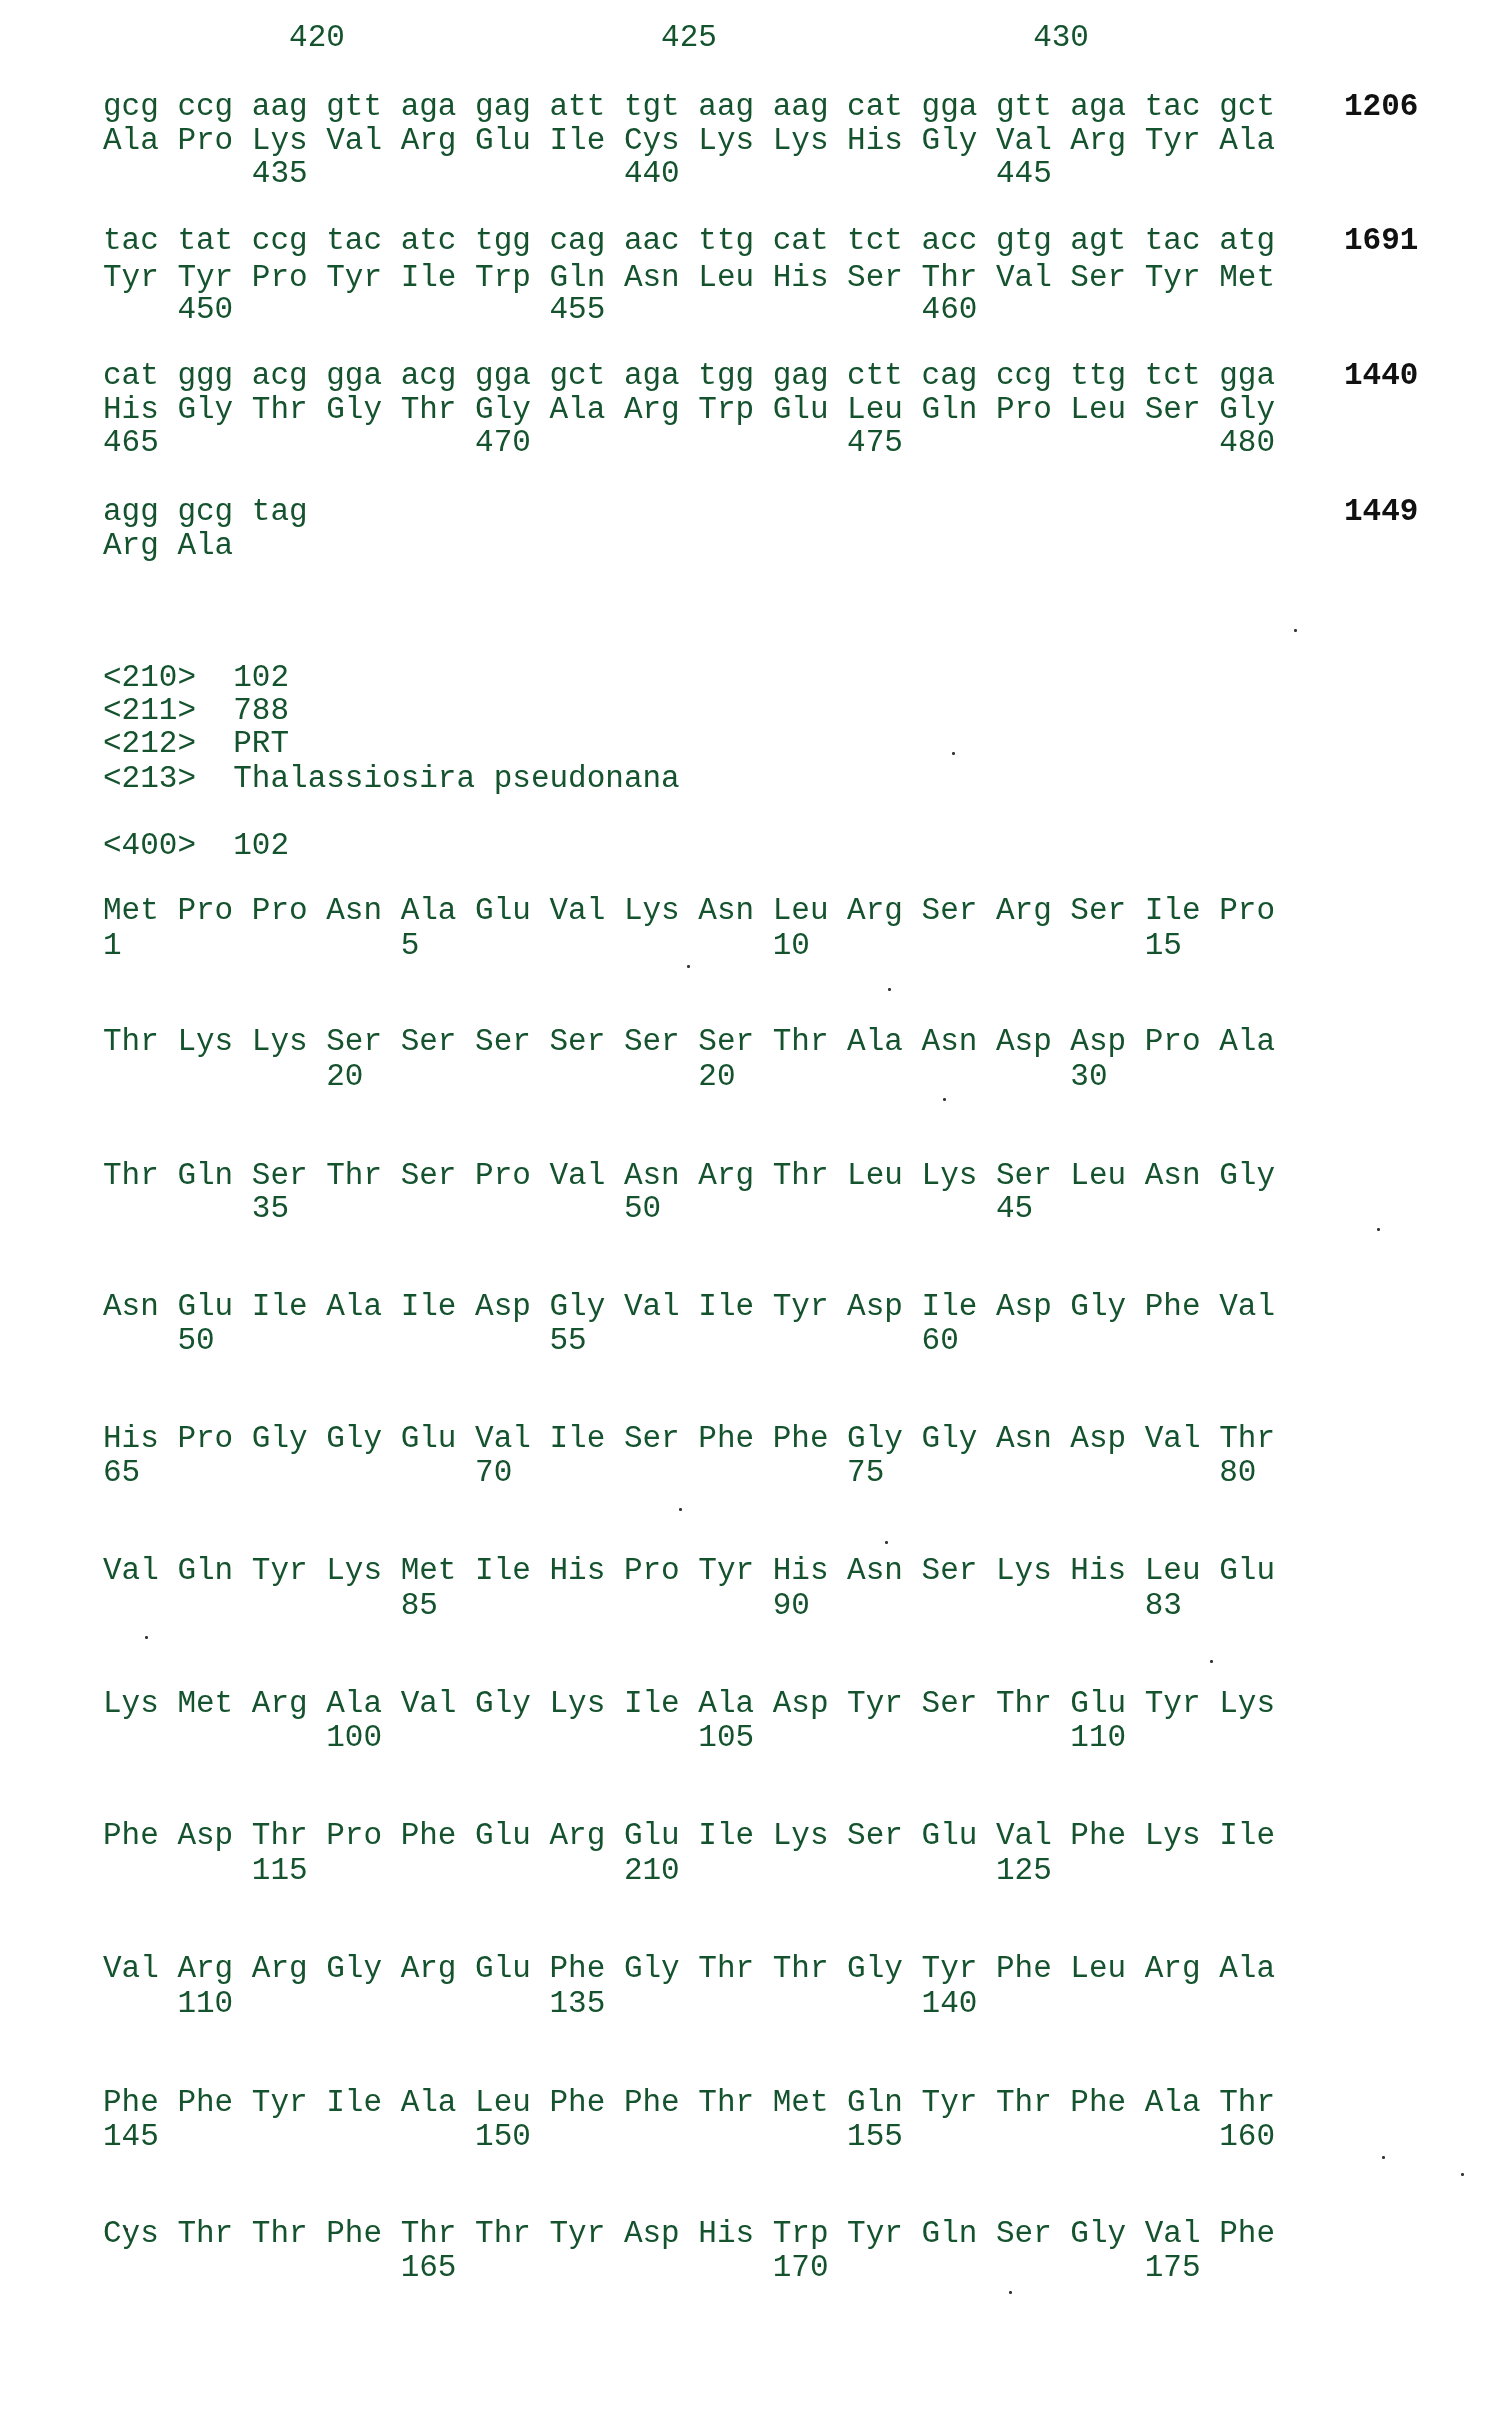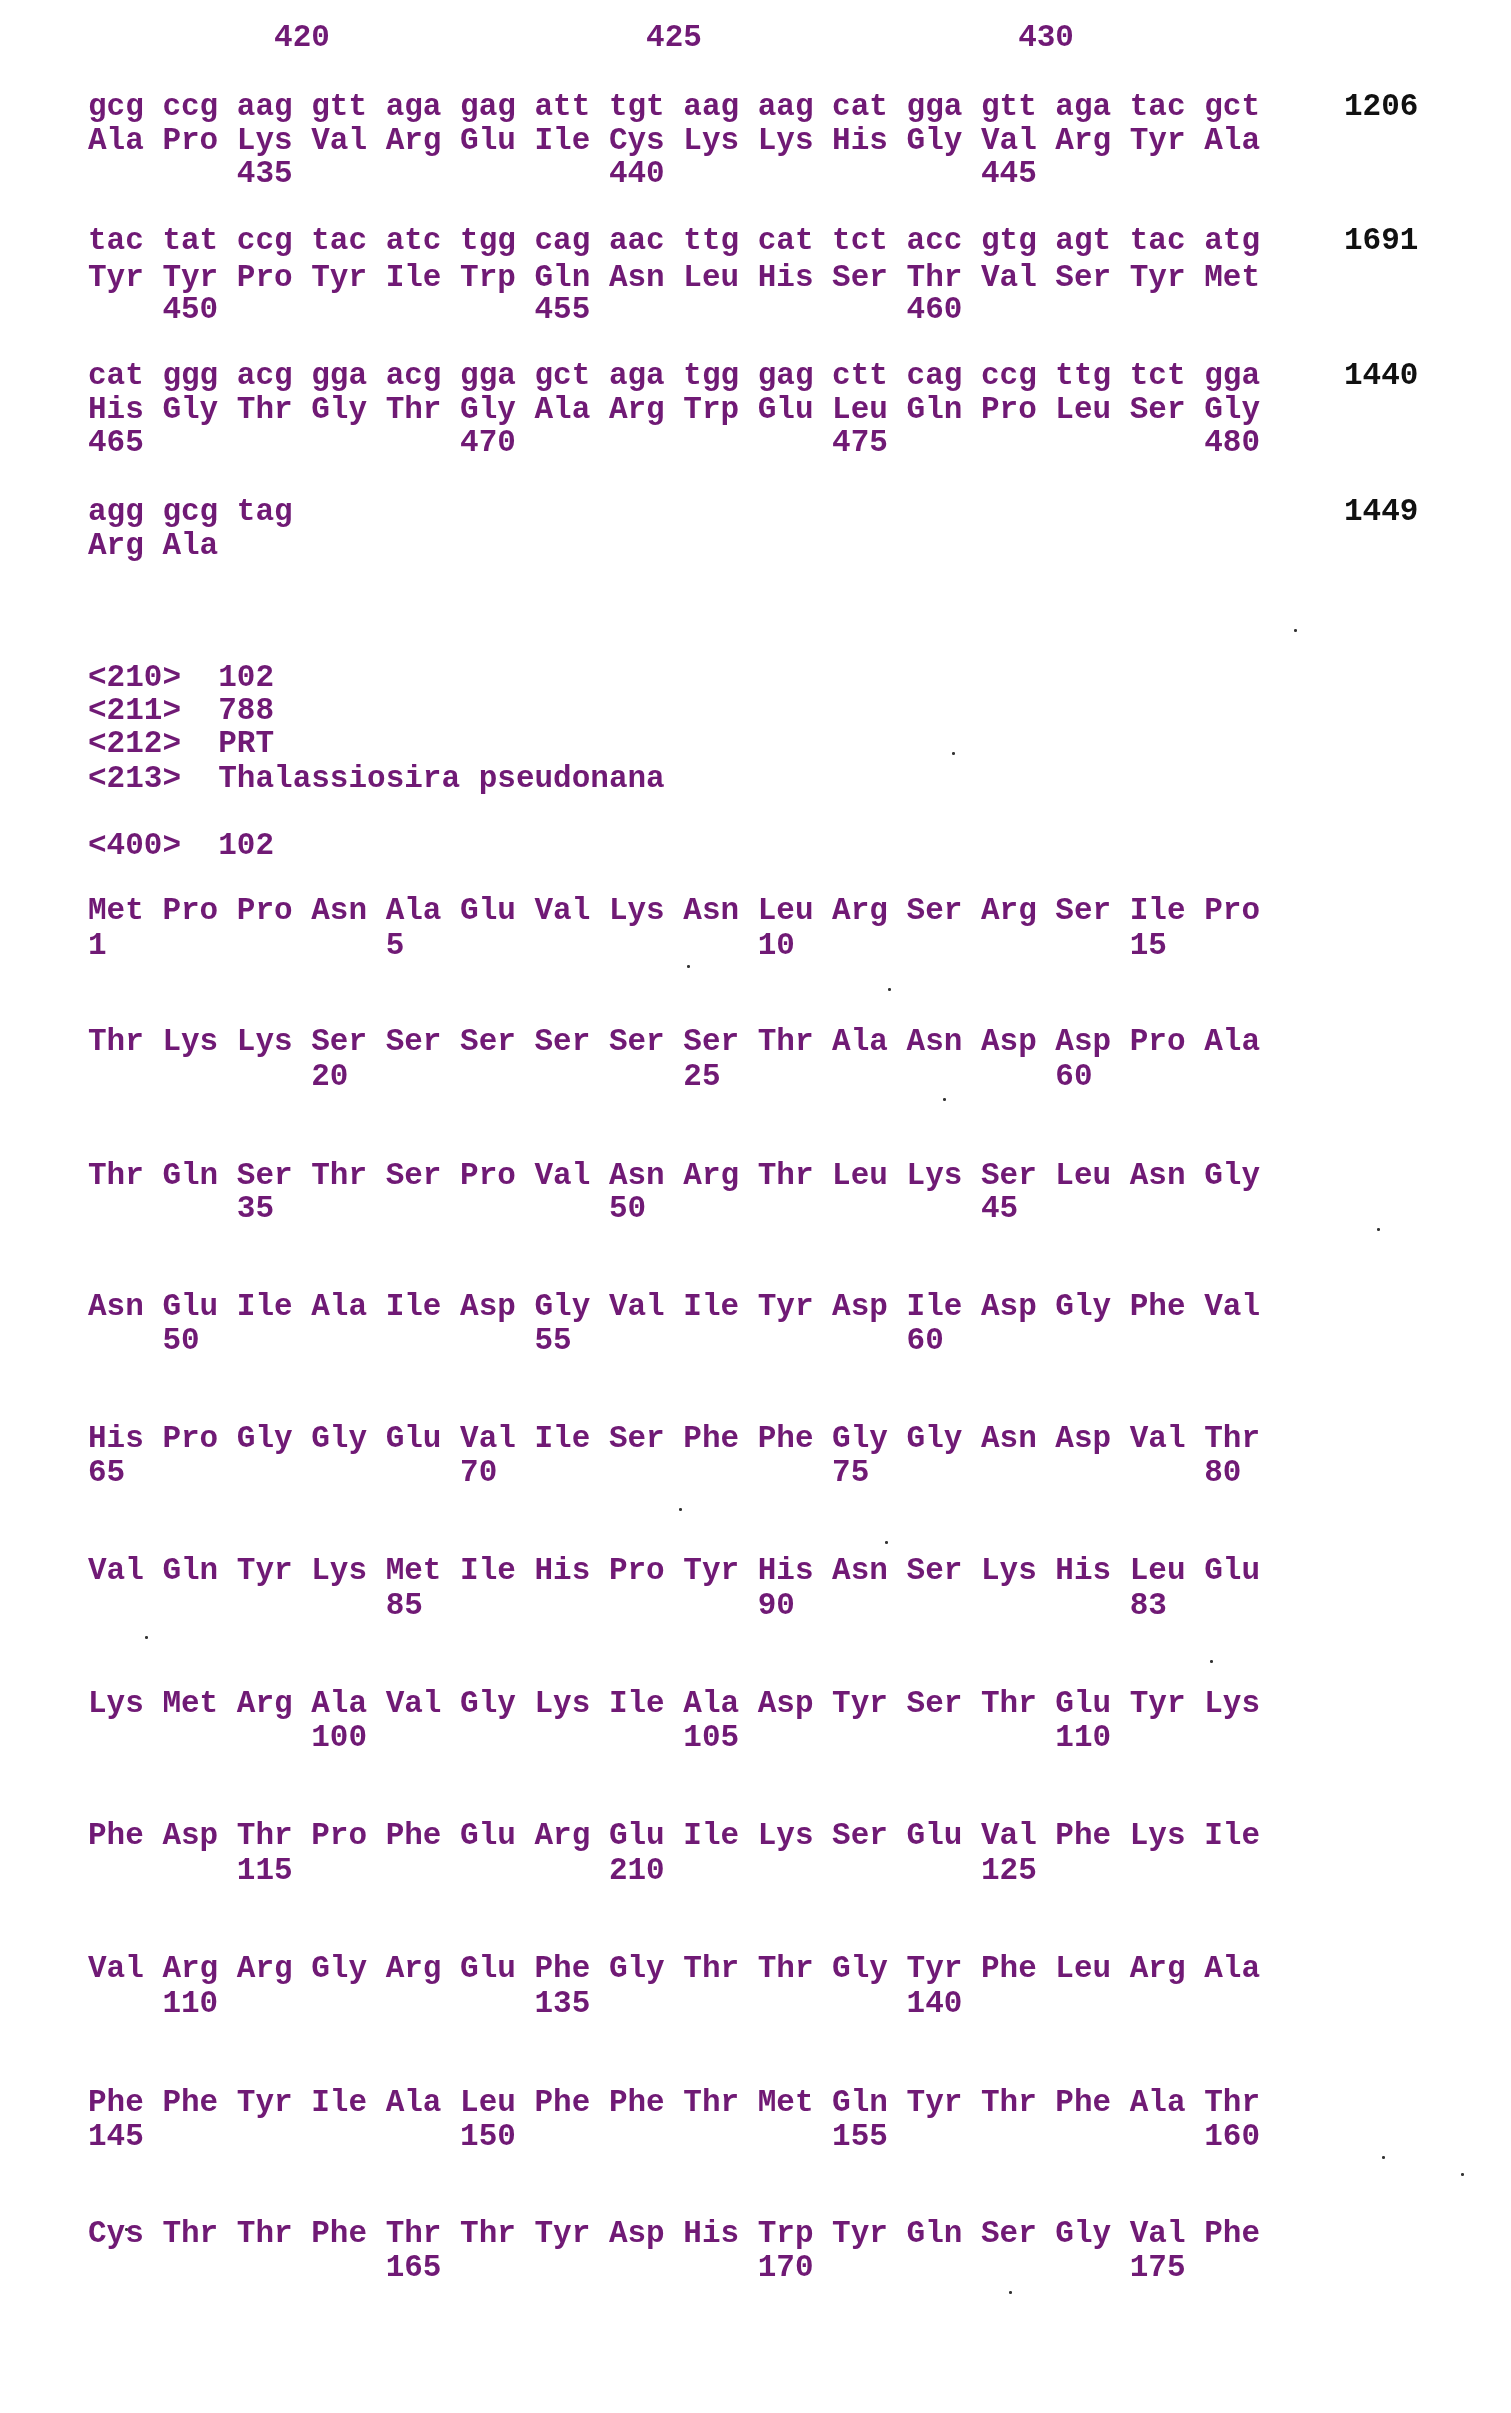--- a/index.html
+++ b/index.html
@@ -1,26 +1,26 @@
 <!DOCTYPE html>
 <html style="font-size:14px"><head>
 <meta charset="utf-8">
 <style>
   html, body { margin: 0; padding: 0; background: #ffffff; }
   body { width: 1512px; height: 2413px; position: relative; overflow: hidden; }
   .line {
     position: absolute;
-    left: 88px;
+    left: 103px;
     font-family: "Liberation Mono", "DejaVu Sans Mono", monospace;
     font-size: 31px;
     line-height: 35px;
     height: 35px;
-    color: #701a75;
+    color: #14532d;
     white-space: pre;
-    font-weight: bold;
+    font-weight: normal;
     letter-spacing: 0px;
   }
   .rnum {
     position: absolute;
     left: 1344px;
     font-family: "Liberation Mono", "DejaVu Sans Mono", monospace;
     font-size: 31px;
     line-height: 35px;
     color: #111111;
     white-space: pre;
@@ -56,21 +56,21 @@
 <div class="line" style="top:693px"><span>&lt;211&gt;</span>  <span>788</span></div>
 <div class="line" style="top:726px"><span>&lt;212&gt;</span>  <span>PRT</span></div>
 <div class="line" style="top:761px"><span>&lt;213&gt;</span>  <span>Thalassiosira pseudonana</span></div>
 
 <div class="line" style="top:828px"><span>&lt;400&gt;</span>  <span>102</span></div>
 
 <div class="line" style="top:893px">Met Pro Pro Asn Ala Glu Val Lys Asn Leu Arg Ser Arg Ser Ile Pro</div>
 <div class="line" style="top:928px">1               5                   10                  15</div>
 
 <div class="line" style="top:1024px">Thr Lys Lys Ser Ser Ser Ser Ser Ser Thr Ala Asn Asp Asp Pro Ala</div>
-<div class="line" style="top:1059px">            20                  25                  60</div>
+<div class="line" style="top:1059px">            20                  20                  30</div>
 
 <div class="line" style="top:1158px">Thr Gln Ser Thr Ser Pro Val Asn Arg Thr Leu Lys Ser Leu Asn Gly</div>
 <div class="line" style="top:1191px">        35                  50                  45</div>
 
 <div class="line" style="top:1289px">Asn Glu Ile Ala Ile Asp Gly Val Ile Tyr Asp Ile Asp Gly Phe Val</div>
 <div class="line" style="top:1323px">    50                  55                  60</div>
 
 <div class="line" style="top:1421px">His Pro Gly Gly Glu Val Ile Ser Phe Phe Gly Gly Asn Asp Val Thr</div>
 <div class="line" style="top:1455px">65                  70                  75                  80</div>
 

